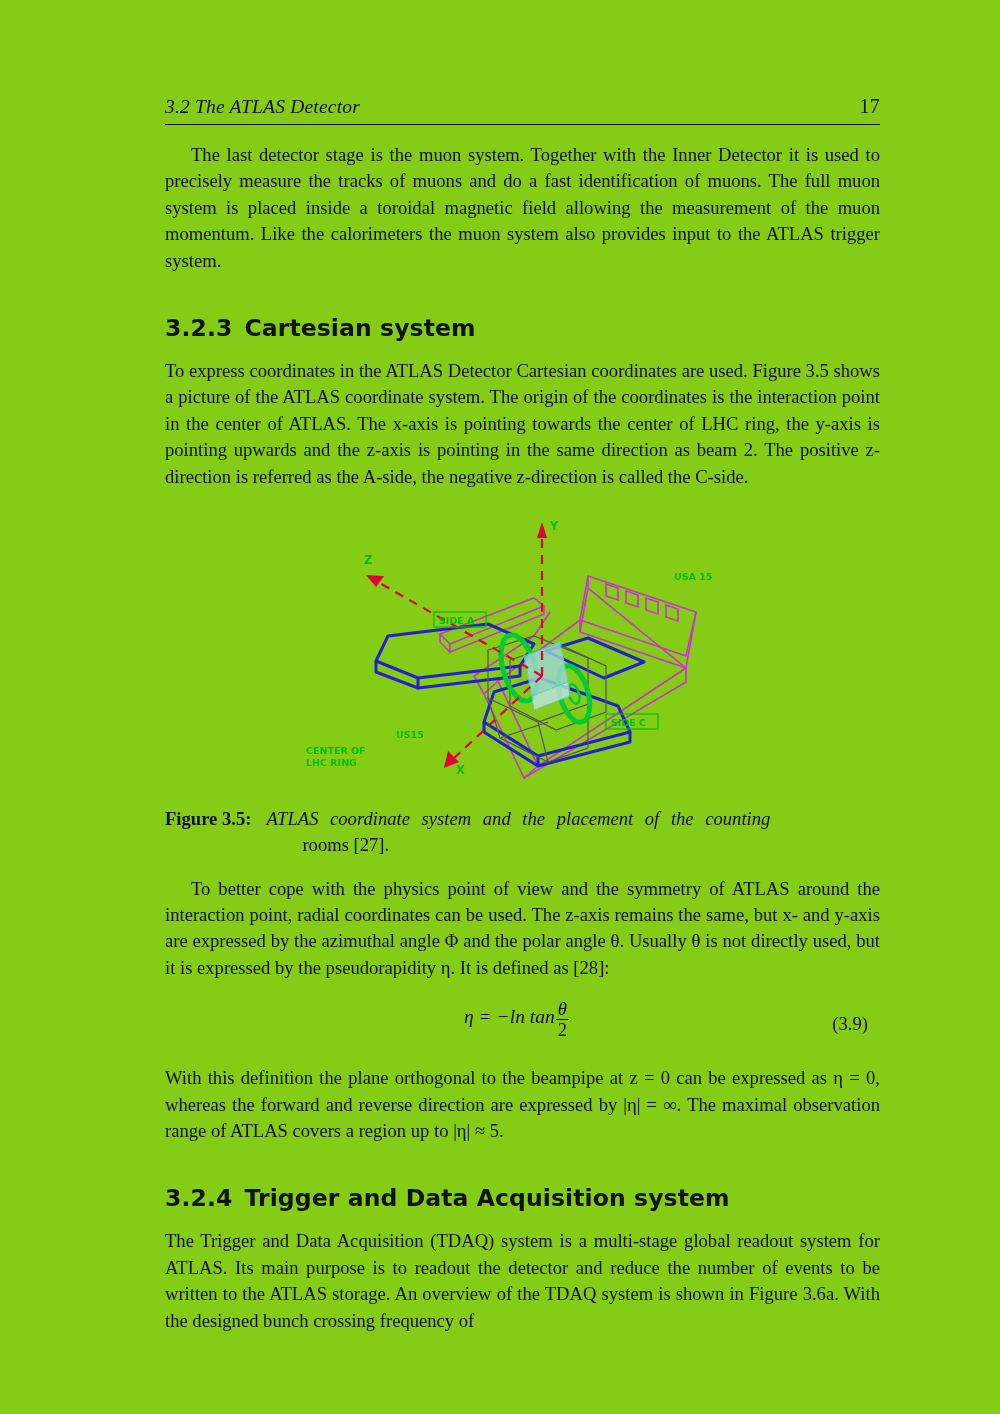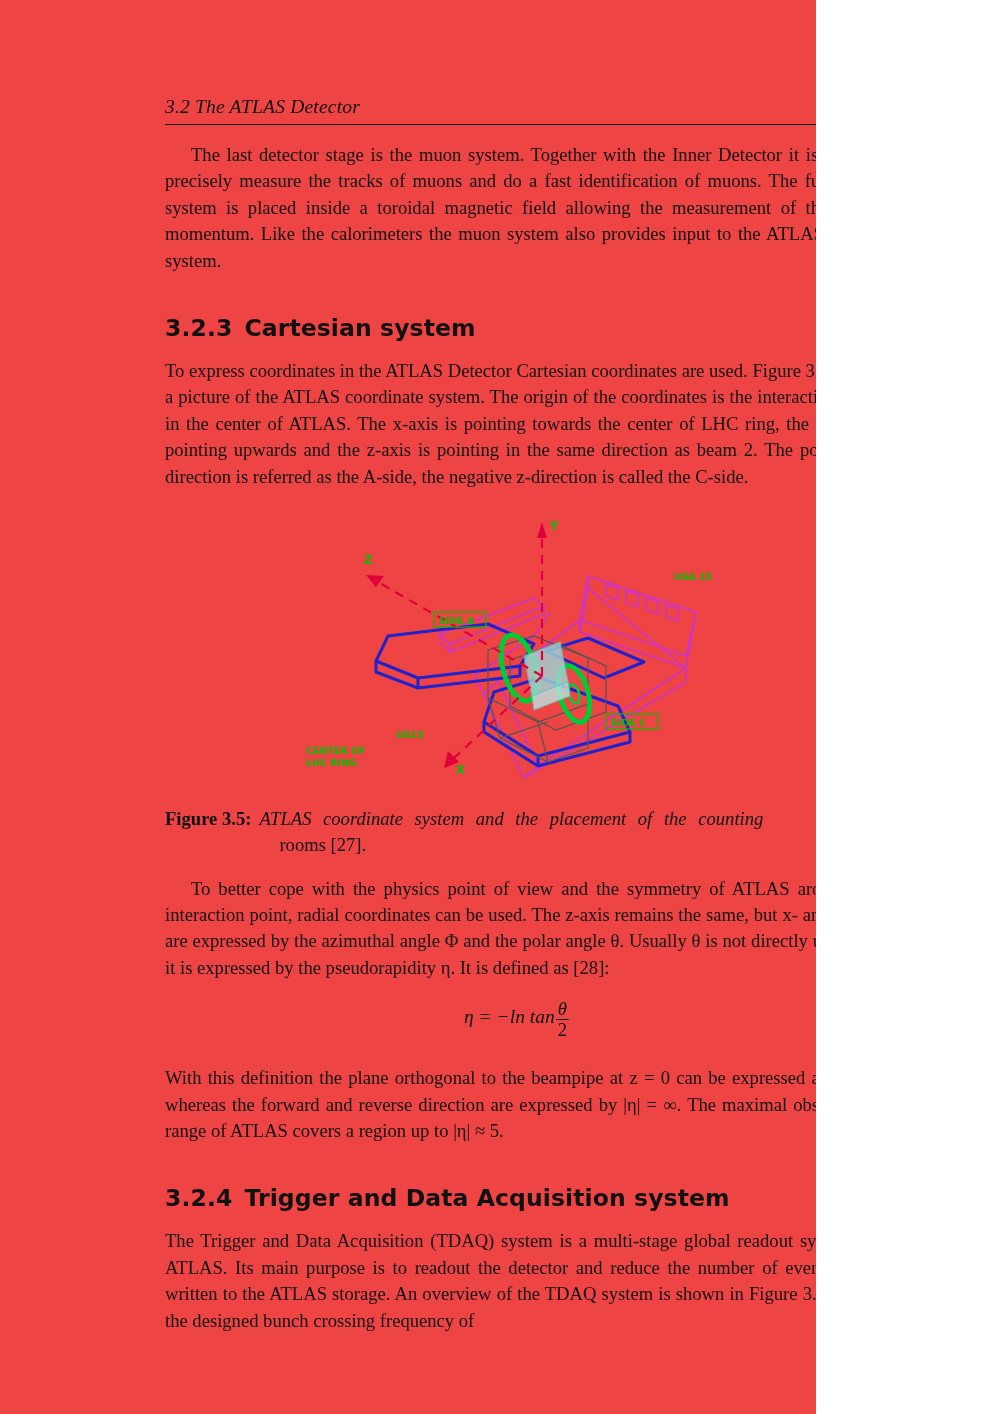--- a/index.html
+++ b/index.html
@@ -2,23 +2,23 @@
 <html><head>
 <meta charset="utf-8">
 <style>
   html, body {
     margin: 0;
     padding: 0;
     background: #ffffff;
   }
   .page {
     position: relative;
-    width: 816px;
+    width: 1000px;
     height: 1414px;
-    background: #ef4444;
+    background: #84cc16;
     font-family: "Liberation Serif", serif;
     color: #111;
     overflow: hidden;
   }
   .content {
     position: absolute;
     left: 165px;
     top: 95px;
     width: 715px;
   }
@@ -67,20 +67,21 @@
     width: 470px;
     height: 268px;
     margin: 0 auto;
   }
   .figcaption {
     display: flex;
     margin-top: 22px;
     font-size: 18.6px;
     text-align: justify;
     line-height: 1.42;
+    gap: 7px;
   }
   .figcaption .lbl {
     font-weight: bold;
     white-space: nowrap;
     margin-right: 8px;
   }
   .figcaption .txt {
     flex: 1;
     text-align: justify;
     text-align-last: left;
@@ -220,21 +221,21 @@
             <text x="151" y="107.5" font-family="DejaVu Sans, sans-serif" font-size="9.5" font-weight="bold" fill="#00c000">SIDE A</text>
             <rect x="318" y="198" width="52" height="15" fill="none" stroke="#00c000" stroke-width="1.2"></rect>
             <text x="323" y="209.5" font-family="DejaVu Sans, sans-serif" font-size="9.5" font-weight="bold" fill="#00c000">SIDE C</text>
           </g>
         </svg>
       </div>
       <div class="figcaption">
         <span class="lbl">Figure 3.5:</span>
         <span class="txt">
             <span class="spread">ATLAS coordinate system and the placement of the counting</span>
-            <span style="display:block; margin-left:20px;">rooms [27].</span>
+            <span style="display:block; margin-left:36px;">rooms [27].</span>
           </span>
       </div>
     </div>
 
     <p class="body indent">To better cope with the physics point of view and the symmetry of ATLAS around the interaction point, radial coordinates can be used. The z-axis remains the same, but x- and y-axis are expressed by the azimuthal angle Φ and the polar angle θ. Usually θ is not directly used, but it is expressed by the pseudorapidity η. It is defined as [28]:</p>
 
     <div class="equation">
       <div class="eqbody">
         <span class="it">η = −ln tan</span><span class="frac"><span class="top">θ</span><span class="bar"></span><span class="bot">2</span></span>
       </div>

